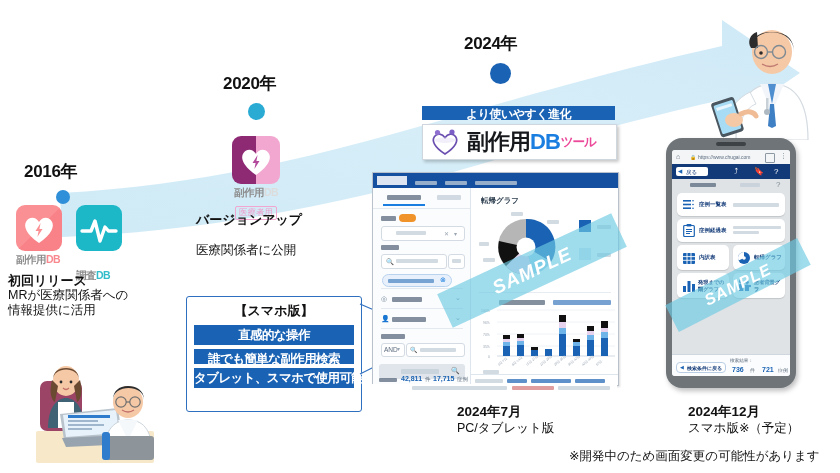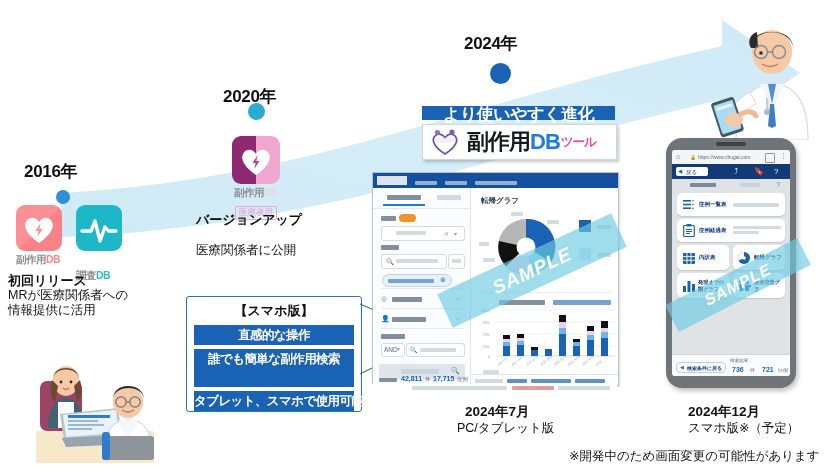--- a/index.html
+++ b/index.html
@@ -144,21 +144,21 @@
     </div>
     <div class="icon-caption" style="margin-top:18px;font-size:10.5px;">
       <span style="color:#8d8d8d;">調査</span><span style="color:#32bcca;">DB</span>
     </div>
   </div>
 
   <div class="abs rel-title" style="left:8px;top:272px;font-size:13px;">初回リリース</div>
   <div class="abs rel-body" style="left:8px;top:288px;font-size:12.5px;text-align:right;">MRが医療関係者への</div>
   <div class="abs rel-body" style="left:8px;top:303px;font-size:12.5px;">情報提供に活用</div>
 
-  <div class="abs year-label" style="left:223px;top:85px;font-size:17px;">2020年</div>
+  <div class="abs year-label" style="left:223px;top:72px;font-size:17px;">2020年</div>
   <div class="abs year-dot" style="left:248px;top:103px;width:17px;height:17px;background:#29abd4;"></div>
 
   <div class="abs" style="left:232px;top:136px;">
     <div class="icon-tile" style="width:48px;height:48px;background:linear-gradient(90deg,#8e2a74 0%,#8e2a74 50%,#f2a7d0 50%,#f2a7d0 100%);">
       <svg viewBox="0 0 48 48" width="48" height="48">
         <path d="M24 39 C 11 30, 8 22, 11.5 17 C 15 12, 21 13, 24 18 C 27 13, 33 12, 36.5 17 C 40 22, 37 30, 24 39 Z" fill="#ffffff"></path>
         <path d="M25.6 19 L20.5 27 L23.6 27 L22.4 33 L27.5 25 L24.4 25 Z" fill="#b2499a"></path>
       </svg>
     </div>
     <div class="icon-caption" style="margin-top:2px;font-size:10.5px;text-align:center;">
@@ -168,38 +168,38 @@
       <span style="display:inline-block;border:1px solid #f0a6cf;color:#ef9ccb;font-size:8.5px;padding:0 3px;border-radius:2px;">医療者用</span>
     </div>
   </div>
 
   <div class="abs rel-title" style="left:196px;top:211px;font-size:13px;">バージョンアップ</div>
   <div class="abs rel-body" style="left:196px;top:243px;font-size:12.5px;">医療関係者に公開</div>
 
   <div class="abs year-label" style="left:464px;top:32px;font-size:17px;">2024年</div>
   <div class="abs year-dot" style="left:490px;top:63px;width:21px;height:21px;background:#1a62b3;"></div>
 
-  <div class="abs" id="evolve-banner" style="left:422px;top:106px;width:193px;height:14px;line-height:17px;font-size:17px;">より使いやすく進化</div>
+  <div class="abs" id="evolve-banner" style="left:422px;top:106px;width:193px;height:14px;line-height:17px;font-size:12px;">より使いやすく進化</div>
 
   <div class="abs" id="logo-box" style="left:422px;top:124px;width:193px;height:34px;">
     <svg width="36" height="30" viewBox="0 0 36 30" style="margin-left:4px;">
       <path d="M18 27 C 7 20, 4.5 13.5, 7.5 9.5 C 10.3 5.8, 15.3 6.6, 18 10.8 C 20.7 6.6, 25.7 5.8, 28.5 9.5 C 31.5 13.5, 29 20, 18 27 Z" fill="none" stroke="#6b4fb0" stroke-width="1.7"></path>
       <ellipse cx="10.5" cy="5.5" rx="2.6" ry="2.6" fill="#8e6fd0"></ellipse>
       <ellipse cx="25" cy="5" rx="2.6" ry="2.6" fill="#7b5fc6"></ellipse>
       <path d="M7 13 C 10 9.5, 26 9.5, 29 13 C 26 17, 10 17, 7 13 Z" fill="#e7e2f6" opacity=".55"></path>
     </svg>
     <span class="logo-word" style="font-size:22px;margin-left:4px;">副作用</span>
     <span class="logo-db" style="font-size:22px;">DB</span>
     <span class="logo-tool" style="font-size:12.5px;margin-left:1px;">ツール</span>
   </div>
 
   <div class="abs" id="point-box" style="left:186px;top:296px;width:174px;height:114px;">
     <div id="point-title" style="font-size:13px;margin-top:5px;">【スマホ版】</div>
     <div class="point-bar" style="margin:5px 7px 0 7px;height:20px;line-height:20px;font-size:12.5px;">直感的な操作</div>
-    <div class="point-bar" style="margin:4px 7px 0 7px;height:38px;line-height:20px;font-size:12.5px;">誰でも簡単な副作用検索</div>
+    <div class="point-bar" style="margin:4px 7px 0 7px;height:15px;line-height:20px;font-size:12.5px;">誰でも簡単な副作用検索</div>
     <div class="point-bar" style="margin:4px 7px 0 7px;height:20px;line-height:20px;font-size:12.5px;">タブレット、スマホで使用可能</div>
   </div>
 
   <svg class="abs" style="left:356px;top:290px;width:64px;height:100px;" viewBox="0 0 64 100">
     <path d="M4 14 L60 38" stroke="#2f6fc0" stroke-width="1.2" fill="none"></path>
     <path d="M4 84 L60 56" stroke="#2f6fc0" stroke-width="1.2" fill="none"></path>
   </svg>
 
   <svg class="abs" style="left:18px;top:336px;width:150px;height:132px;" viewBox="0 0 150 132">
     <rect x="18" y="95" width="118" height="32" rx="2" fill="#f6e8c8"></rect>
@@ -542,21 +542,21 @@
         <div class="abs" style="left:60px;top:11px;font-size:7px;font-weight:bold;color:#1a62b3;">736</div>
         <div class="abs" style="left:78px;top:12px;font-size:5px;color:#5b6b7d;">件</div>
         <div class="abs" style="left:90px;top:11px;font-size:7px;font-weight:bold;color:#1a62b3;">721</div>
         <div class="abs" style="left:106px;top:12px;font-size:5px;color:#5b6b7d;">症例</div>
       </div>
     </div>
   </div>
 
   <div class="abs sample-band" style="left:664px;top:270px;width:148px;height:30px;transform:rotate(-27deg);transform-origin:center;font-size:16px;">SAMPLE</div>
 
-  <div class="abs cap-title" style="left:457px;top:403px;font-size:13.5px;margin-left:8px;">2024年7月</div>
+  <div class="abs cap-title" style="left:457px;top:403px;font-size:13.5px;">2024年7月</div>
   <div class="abs cap-sub" style="left:457px;top:420px;font-size:12.5px;text-align:center;">PC/タブレット版</div>
 
   <div class="abs cap-title" style="left:688px;top:403px;font-size:13.5px;">2024年12月</div>
   <div class="abs" id="note" style="left:569px;top:448px;font-size:12.5px;">※開発中のため画面変更の可能性があります</div>
 
   <div class="abs cap-sub" style="left:688px;top:420px;font-size:12.5px;">スマホ版※（予定）</div>
 
 </div>
 
 </body></html>

